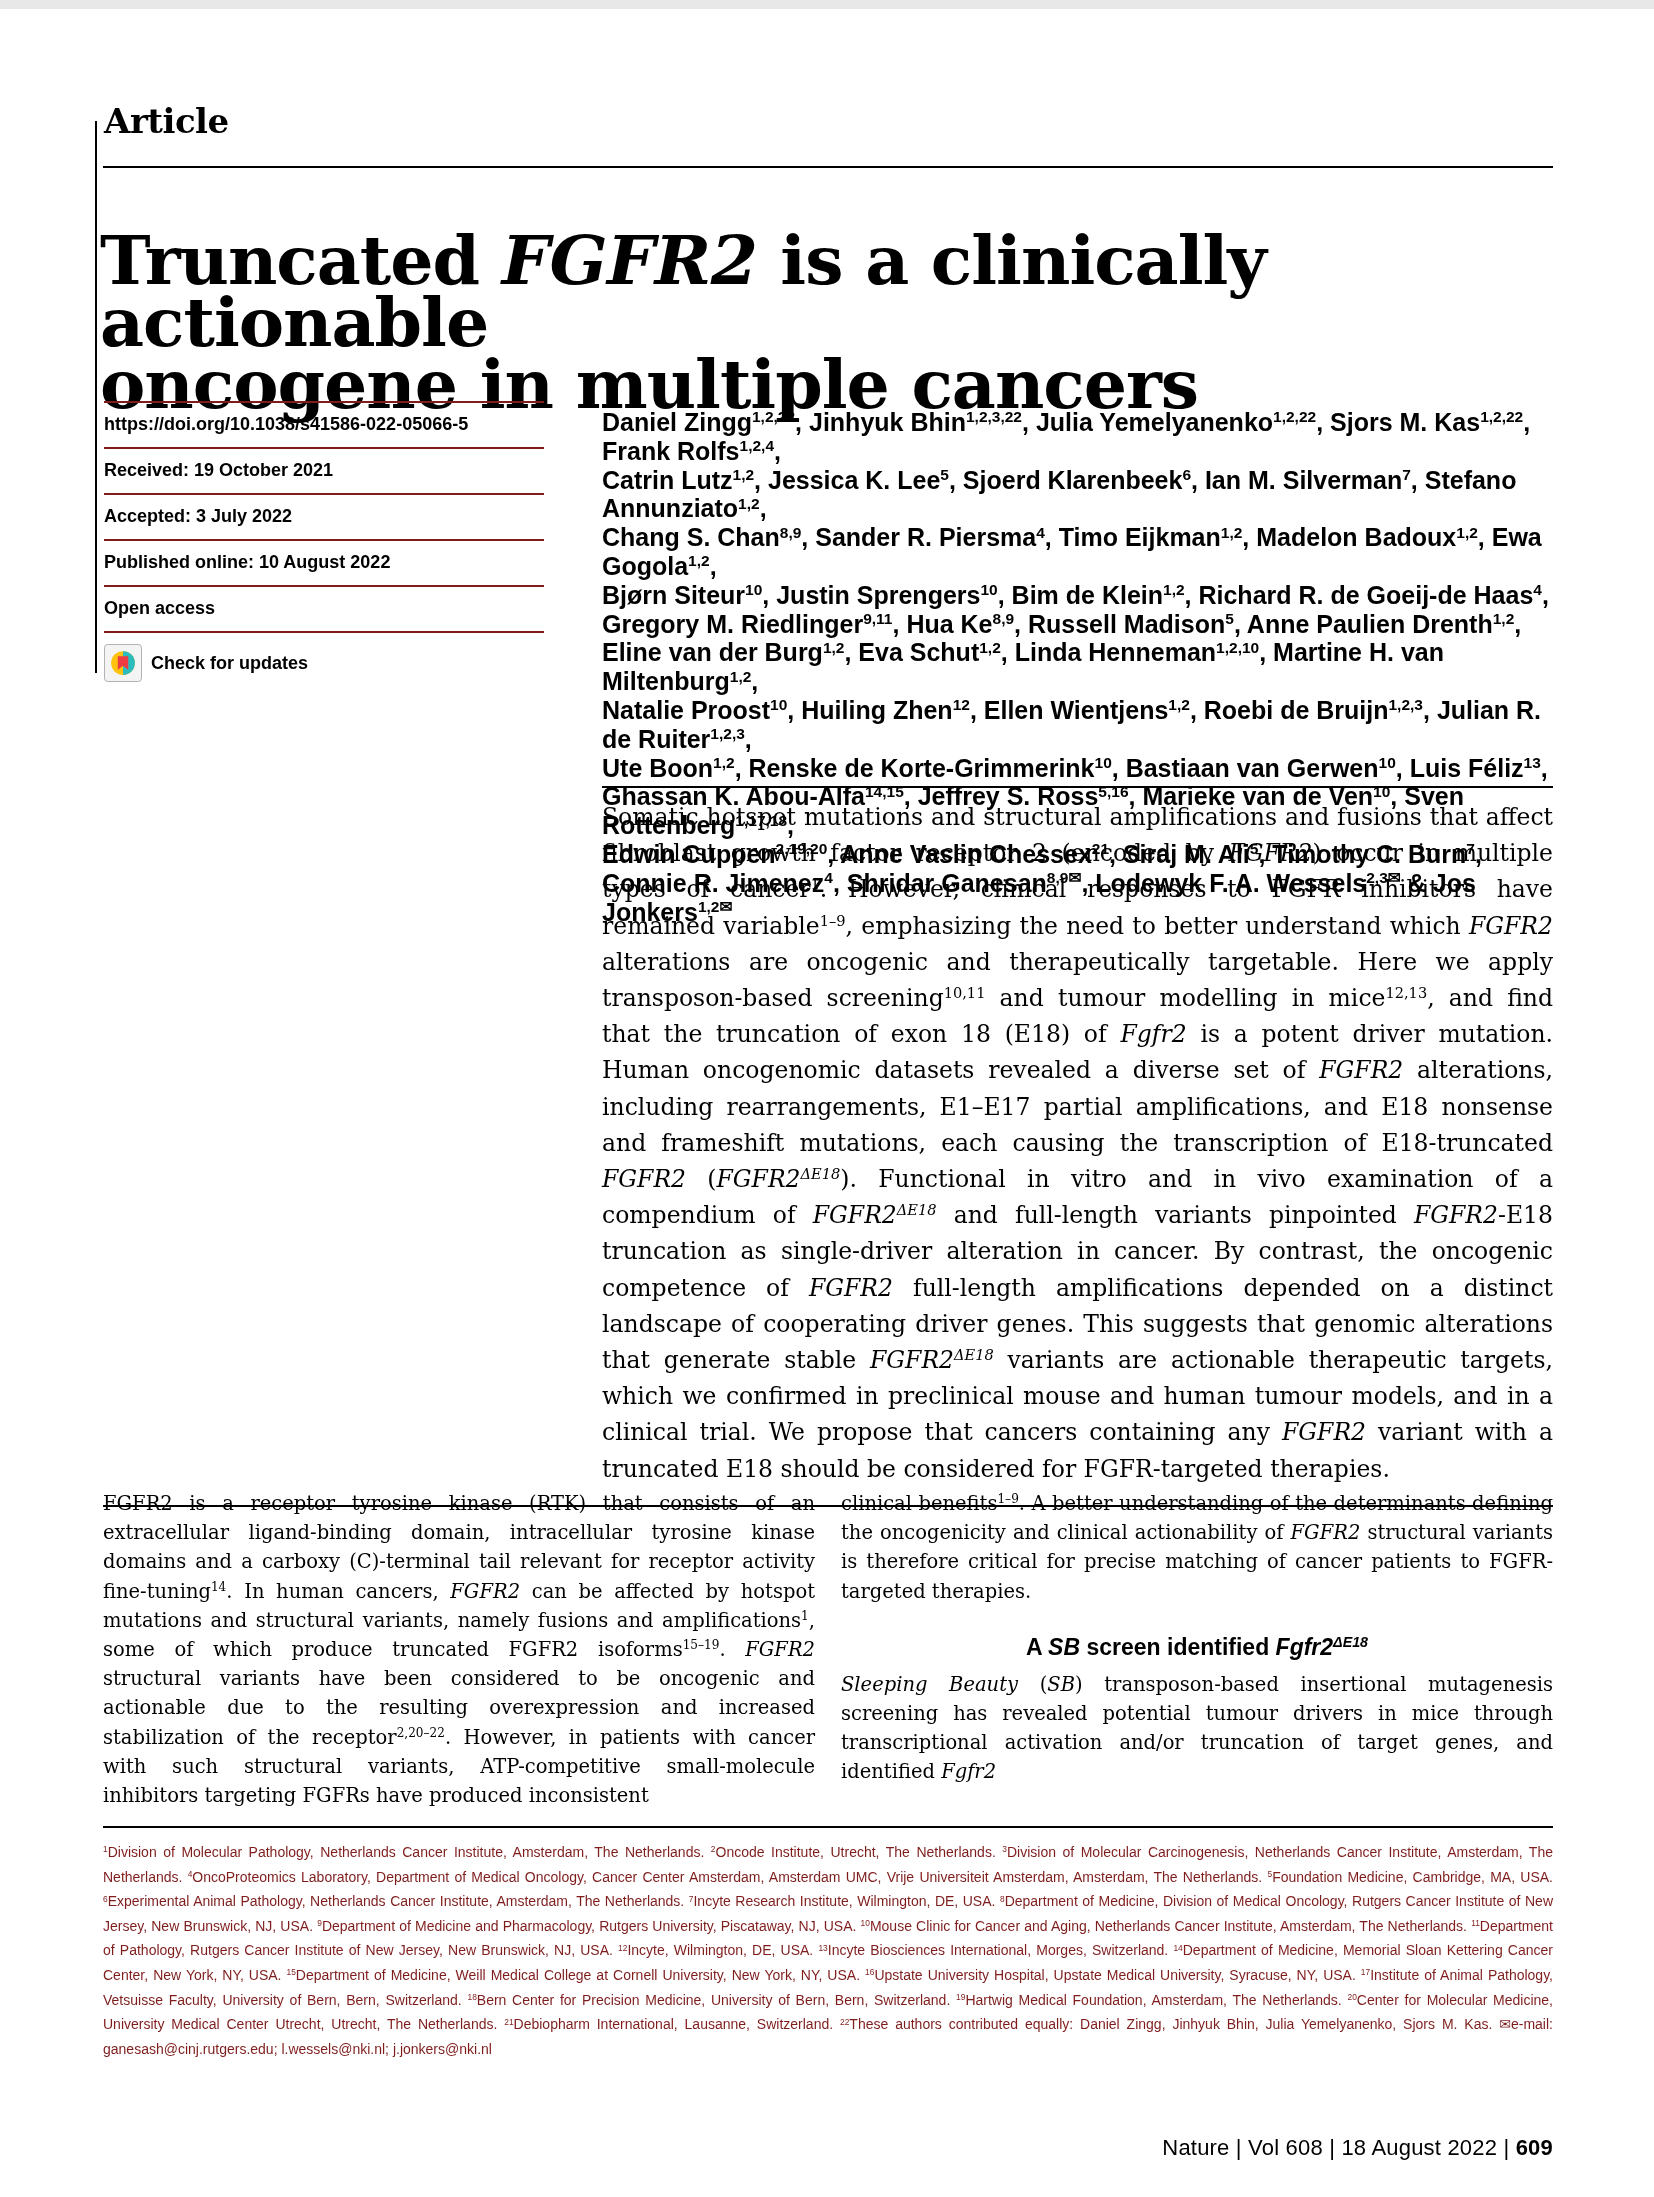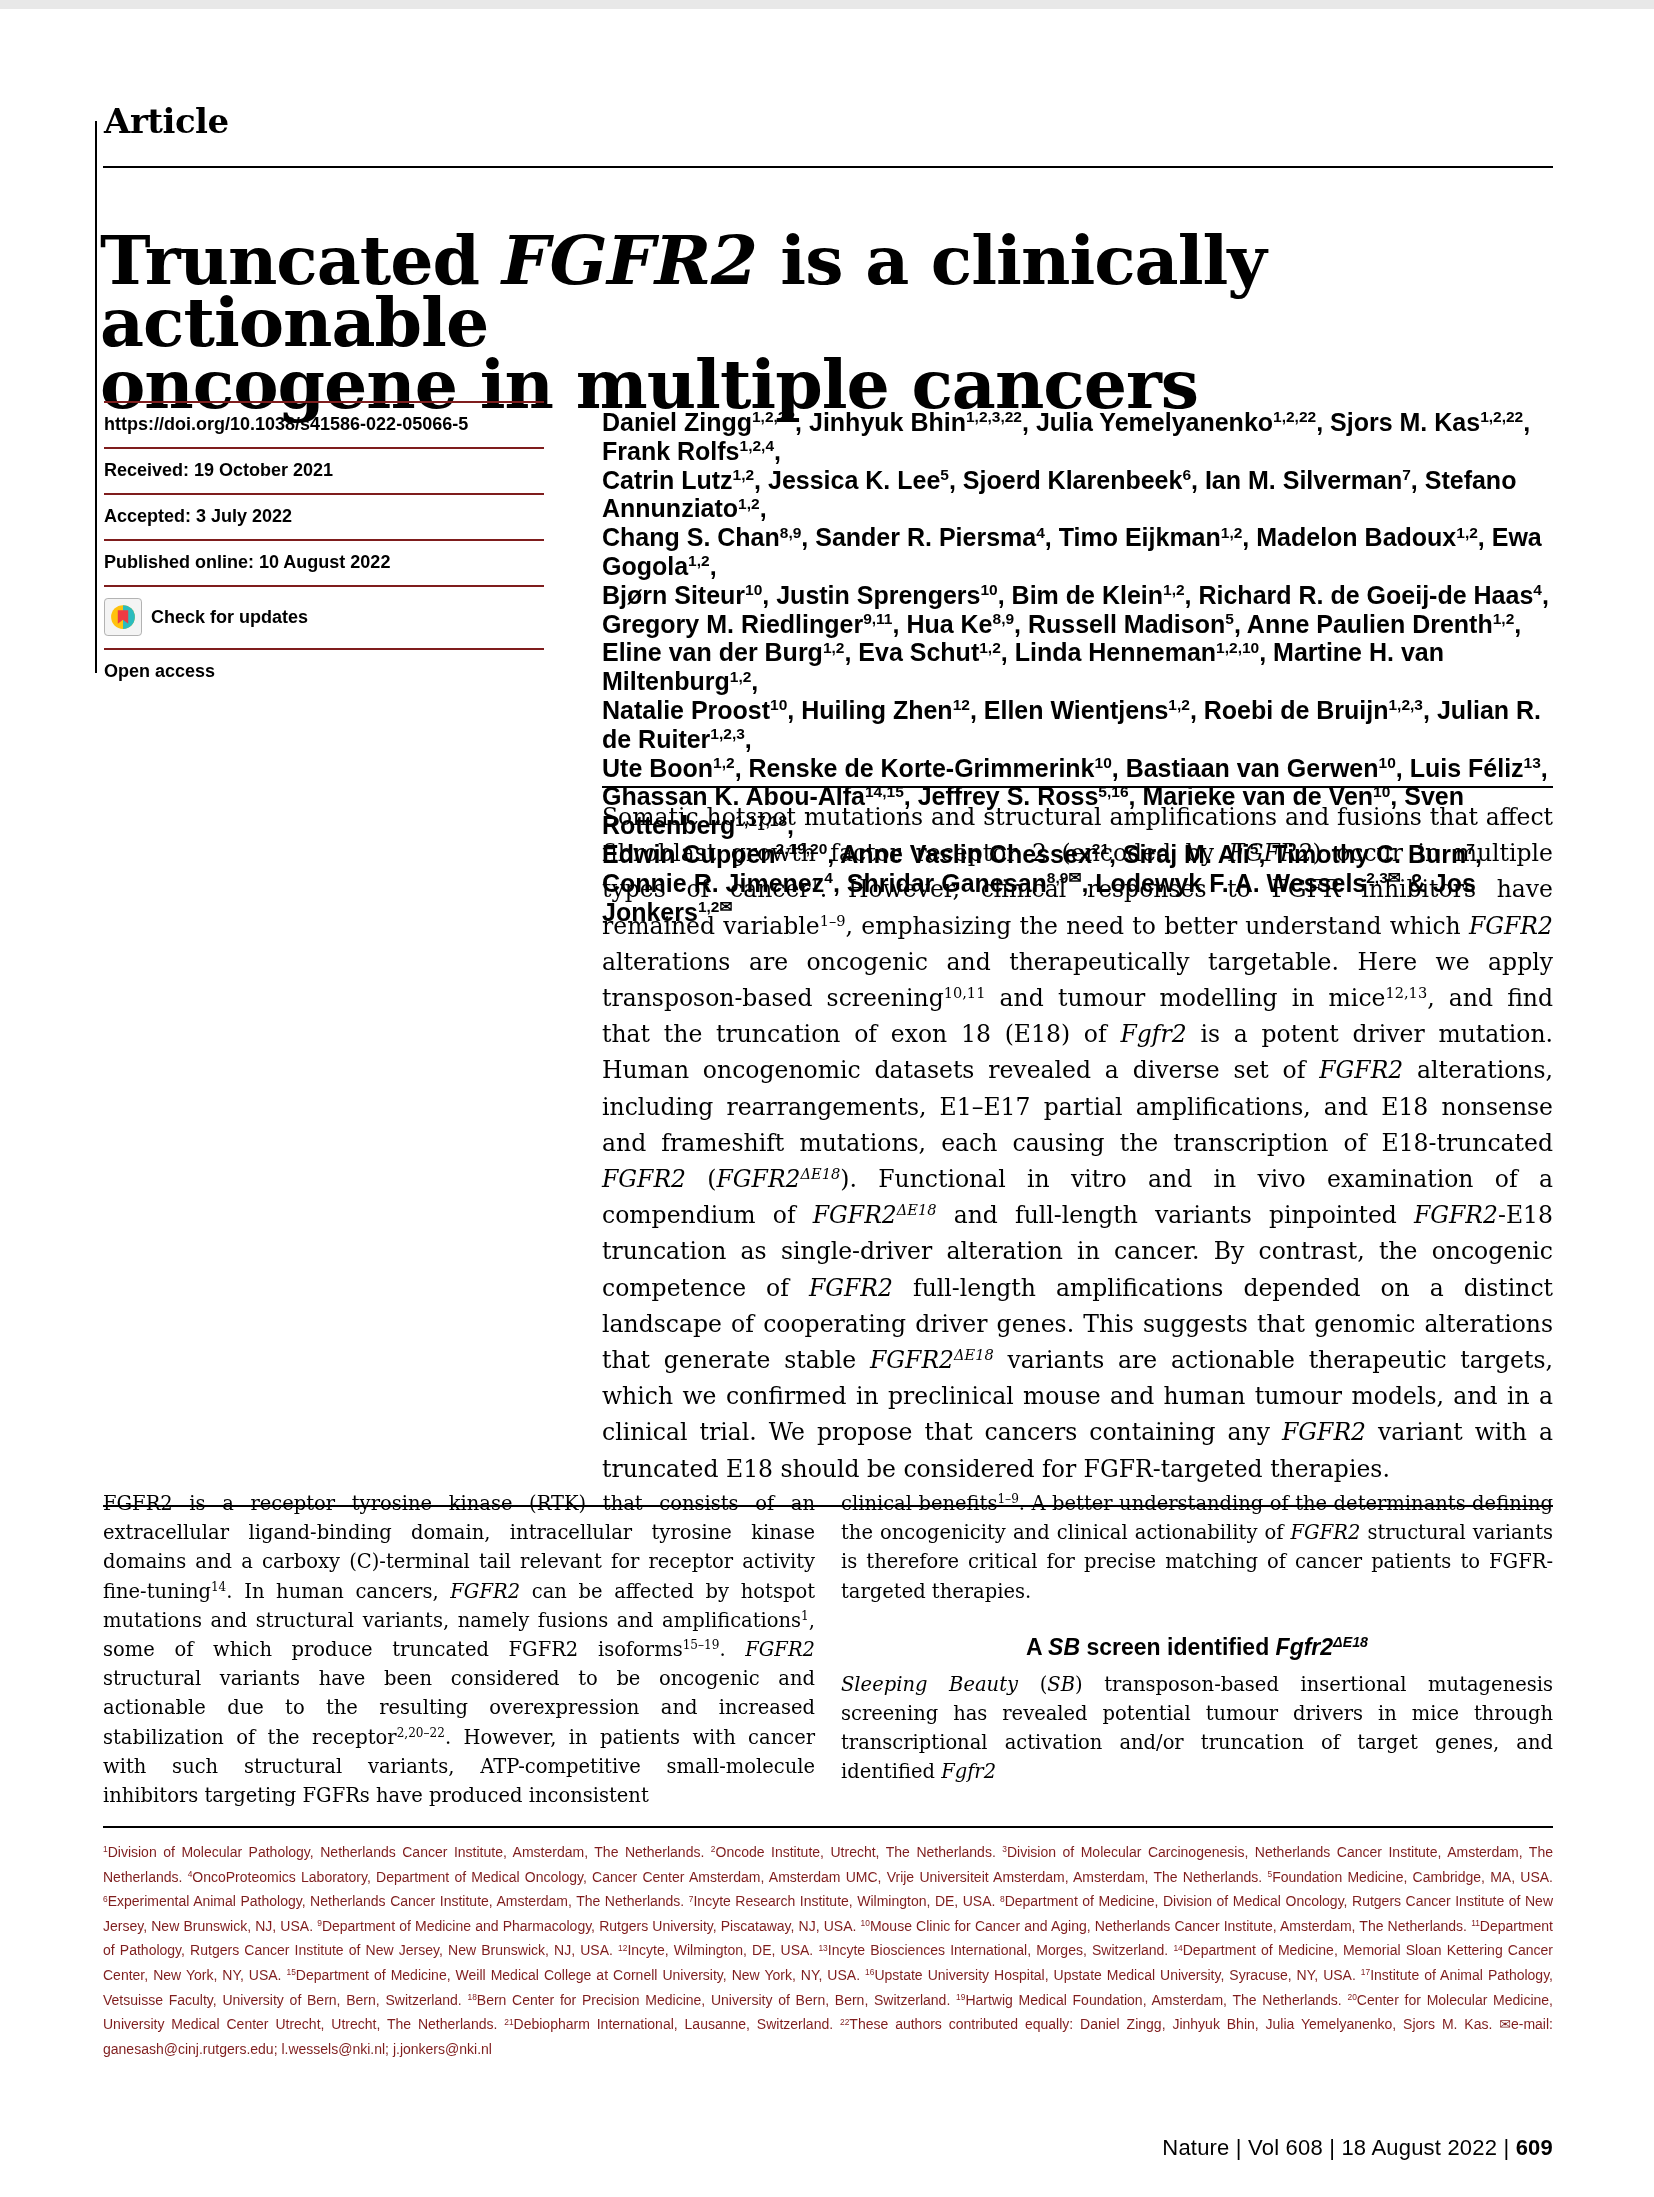--- a/index.html
+++ b/index.html
@@ -55,32 +55,32 @@
     <div class="meta-row">
       <span>Received: 19 October 2021</span>
     </div>
     <div class="meta-row">
       <span>Accepted: 3 July 2022</span>
     </div>
     <div class="meta-row">
       <span>Published online: 10 August 2022</span>
     </div>
     <div class="meta-row">
+      <span>Open access</span>
+    </div>
+    <div class="meta-row">
       <span class="cfu-badge">
         <svg viewBox="0 0 40 40" width="38" height="38" aria-hidden="true">
           <rect x="0.5" y="0.5" width="39" height="39" rx="3.5" stroke="#adadad" fill="#f4f4f4"></rect>
           <circle cx="20" cy="20" r="12.5" fill="#ffc20e"></circle>
           <path d="M20 7.5 A12.5 12.5 0 0 1 20 32.5 Z" fill="#2bbcbe"></path>
           <path d="M14.5 13 h11 v14 l-5.5 -4 -5.5 4 z" fill="#ee3b43"></path>
         </svg>
       </span>
       <span>Check for updates</span>
-    </div>
-    <div class="meta-row">
-      <span>Open access</span>
     </div>
   </div>
 
   <div class="authors">Daniel Zingg<sup>1,2,22</sup>, Jinhyuk Bhin<sup>1,2,3,22</sup>, Julia Yemelyanenko<sup>1,2,22</sup>, Sjors M. Kas<sup>1,2,22</sup>, Frank Rolfs<sup>1,2,4</sup>,<br>Catrin Lutz<sup>1,2</sup>, Jessica K. Lee<sup>5</sup>, Sjoerd Klarenbeek<sup>6</sup>, Ian M. Silverman<sup>7</sup>, Stefano Annunziato<sup>1,2</sup>,<br>Chang S. Chan<sup>8,9</sup>, Sander R. Piersma<sup>4</sup>, Timo Eijkman<sup>1,2</sup>, Madelon Badoux<sup>1,2</sup>, Ewa Gogola<sup>1,2</sup>,<br>Bjørn Siteur<sup>10</sup>, Justin Sprengers<sup>10</sup>, Bim de Klein<sup>1,2</sup>, Richard R. de Goeij-de Haas<sup>4</sup>,<br>Gregory M. Riedlinger<sup>9,11</sup>, Hua Ke<sup>8,9</sup>, Russell Madison<sup>5</sup>, Anne Paulien Drenth<sup>1,2</sup>,<br>Eline van der Burg<sup>1,2</sup>, Eva Schut<sup>1,2</sup>, Linda Henneman<sup>1,2,10</sup>, Martine H. van Miltenburg<sup>1,2</sup>,<br>Natalie Proost<sup>10</sup>, Huiling Zhen<sup>12</sup>, Ellen Wientjens<sup>1,2</sup>, Roebi de Bruijn<sup>1,2,3</sup>, Julian R. de Ruiter<sup>1,2,3</sup>,<br>Ute Boon<sup>1,2</sup>, Renske de Korte-Grimmerink<sup>10</sup>, Bastiaan van Gerwen<sup>10</sup>, Luis Féliz<sup>13</sup>,<br>Ghassan K. Abou-Alfa<sup>14,15</sup>, Jeffrey S. Ross<sup>5,16</sup>, Marieke van de Ven<sup>10</sup>, Sven Rottenberg<sup>1,17,18</sup>,<br>Edwin Cuppen<sup>2,19,20</sup>, Anne Vaslin Chessex<sup>21</sup>, Siraj M. Ali<sup>5</sup>, Timothy C. Burn<sup>7</sup>,<br>Connie R. Jimenez<sup>4</sup>, Shridar Ganesan<sup>8,9✉</sup>, Lodewyk F. A. Wessels<sup>2,3✉</sup> &amp; Jos Jonkers<sup>1,2✉</sup></div>
 
   <div class="rule abs-rule"></div>
   <div class="abstract serif">Somatic hotspot mutations and structural amplifications and fusions that affect fibroblast growth factor receptor 2 (encoded by <i>FGFR2</i>) occur in multiple types of cancer<sup>1</sup>. However, clinical responses to FGFR inhibitors have remained variable<sup>1–9</sup>, emphasizing the need to better understand which <i>FGFR2</i> alterations are oncogenic and therapeutically targetable. Here we apply transposon-based screening<sup>10,11</sup> and tumour modelling in mice<sup>12,13</sup>, and find that the truncation of exon 18 (E18) of <i>Fgfr2</i> is a potent driver mutation. Human oncogenomic datasets revealed a diverse set of <i>FGFR2</i> alterations, including rearrangements, E1–E17 partial amplifications, and E18 nonsense and frameshift mutations, each causing the transcription of E18-truncated <i>FGFR2</i> (<i>FGFR2</i><sup><i>ΔE18</i></sup>). Functional in vitro and in vivo examination of a compendium of <i>FGFR2</i><sup><i>ΔE18</i></sup> and full-length variants pinpointed <i>FGFR2</i>-E18 truncation as single-driver alteration in cancer. By contrast, the oncogenic competence of <i>FGFR2</i> full-length amplifications depended on a distinct landscape of cooperating driver genes. This suggests that genomic alterations that generate stable <i>FGFR2</i><sup><i>ΔE18</i></sup> variants are actionable therapeutic targets, which we confirmed in preclinical mouse and human tumour models, and in a clinical trial. We propose that cancers containing any <i>FGFR2</i> variant with a truncated E18 should be considered for FGFR-targeted therapies.</div>
 
   <div class="rule" style="left:103px;top:1496px;width:1450px;height:1.5px;"></div>
 

